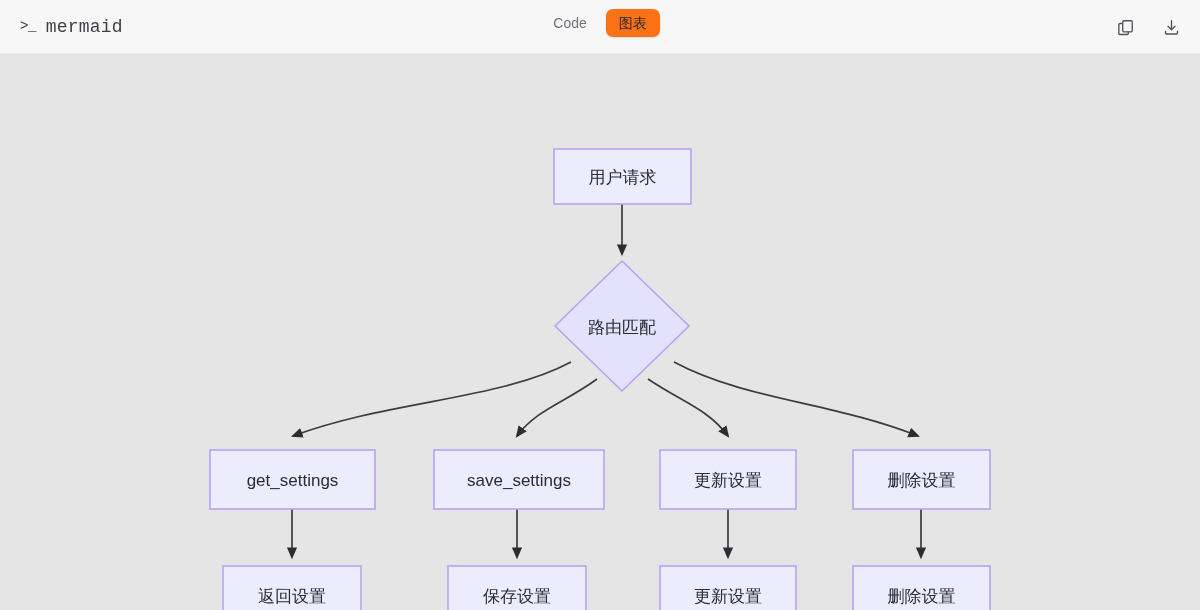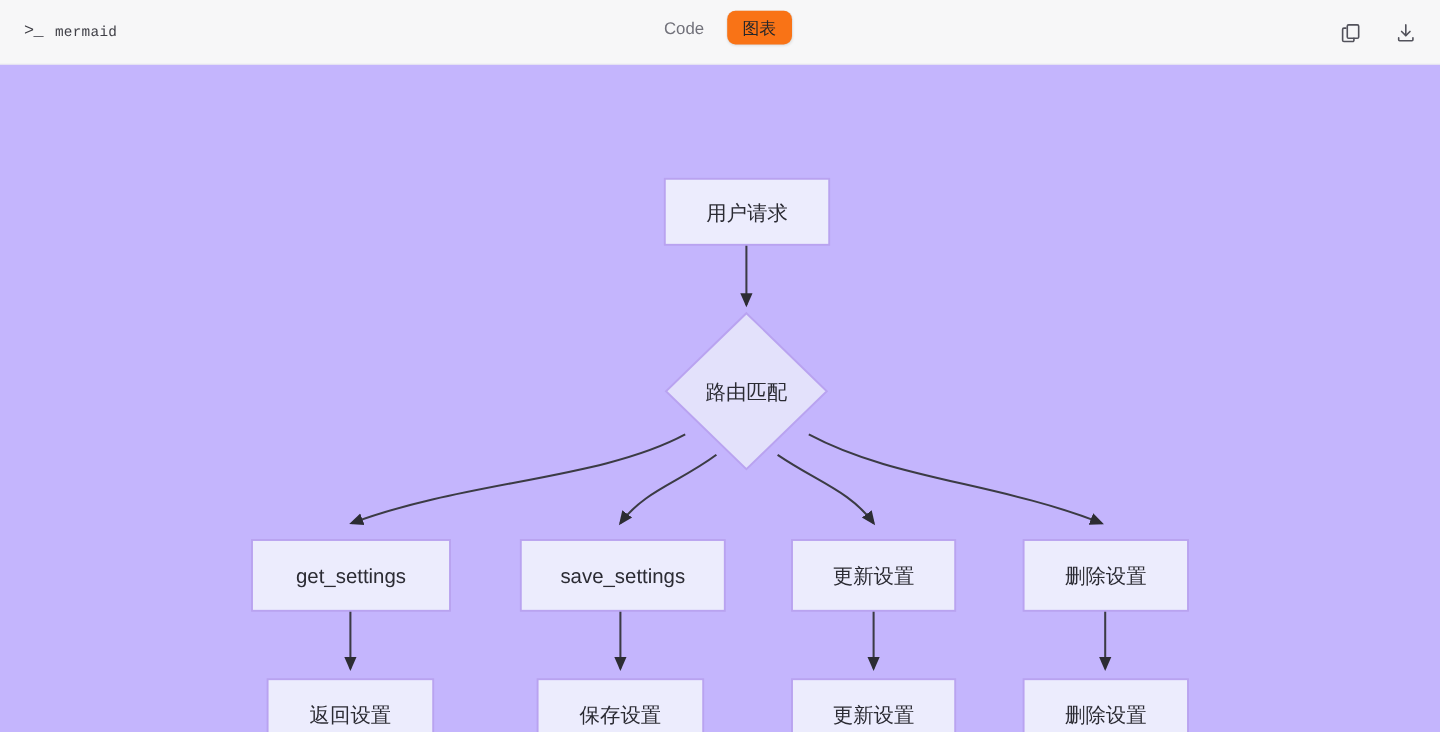--- a/index.html
+++ b/index.html
@@ -36,21 +36,21 @@
     font-family: "Liberation Mono", "DejaVu Sans Mono", monospace;
     font-size: 14px;
     color: #3c3c43;
     letter-spacing: -0.5px;
     line-height: 1;
     display: inline-block;
     transform: translateY(-1px);
   }
   .lang-label {
     font-family: "Liberation Mono", "DejaVu Sans Mono", monospace;
-    font-size: 12px;
+    font-size: 18px;
     color: #3f3f46;
     letter-spacing: 0.2px;
   }
   .header-center {
     position: absolute;
     left: 0; right: 0; top: 0; height: 46px;
     display: flex; align-items: center; justify-content: center;
     gap: 6px;
   }
   .tab {
@@ -78,21 +78,21 @@
     display: flex; align-items: center; justify-content: center;
     cursor: pointer;
     color: #52525b;
     border-radius: 5px;
   }
 
   
   .canvas {
     position: relative;
     flex: 1 1 auto;
-    background: #c4b5fd;
+    background: #e5e5e5;
     overflow: hidden;
   }
   .diagram-svg {
     position: absolute;
     left: 0; top: 0;
     width: 1200px; height: 556px;
     display: block;
   }
   .node-rect {
     fill: #ececfd;

